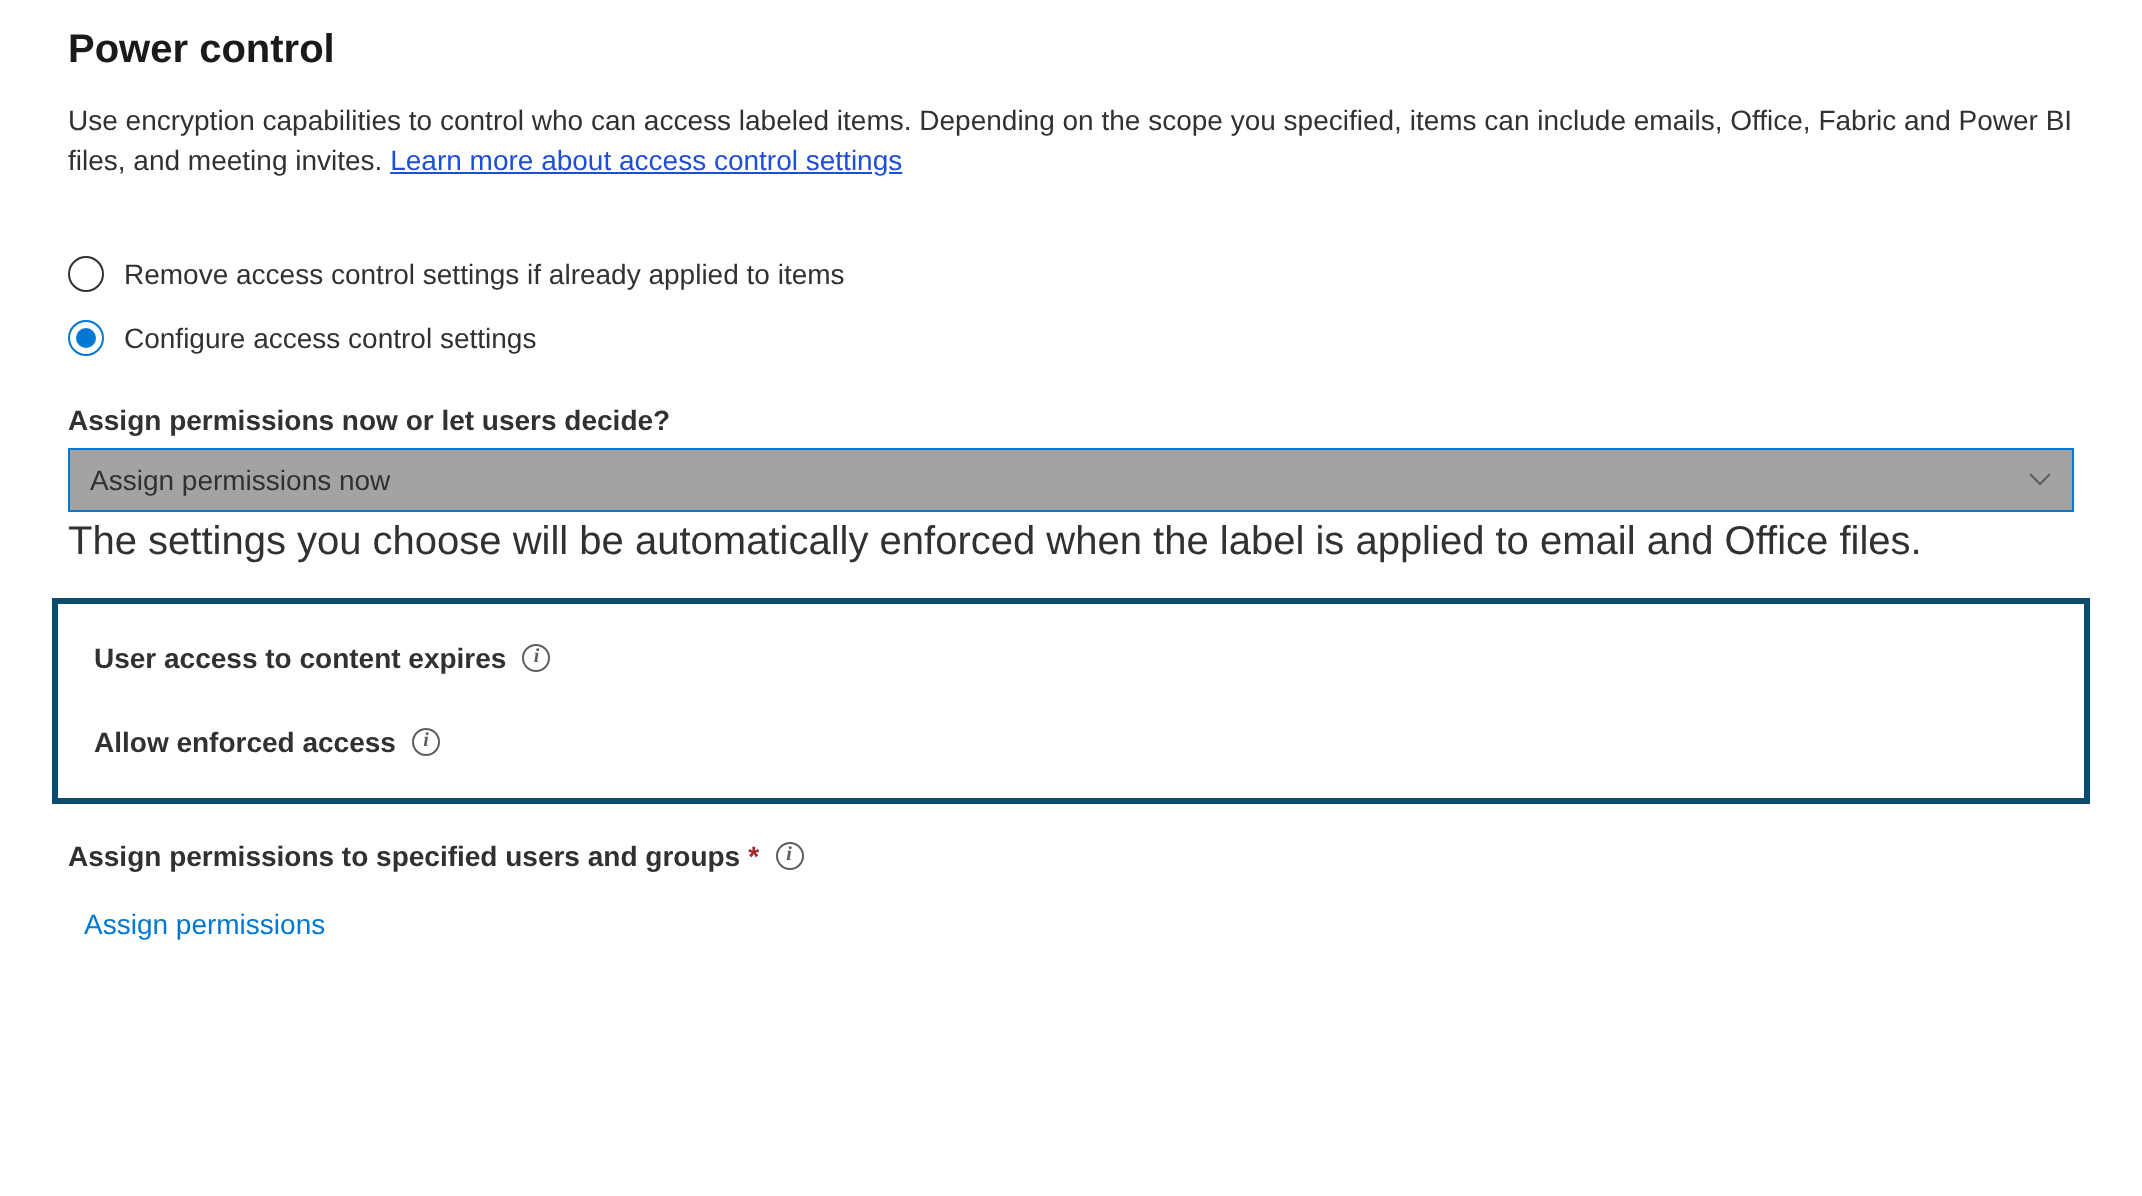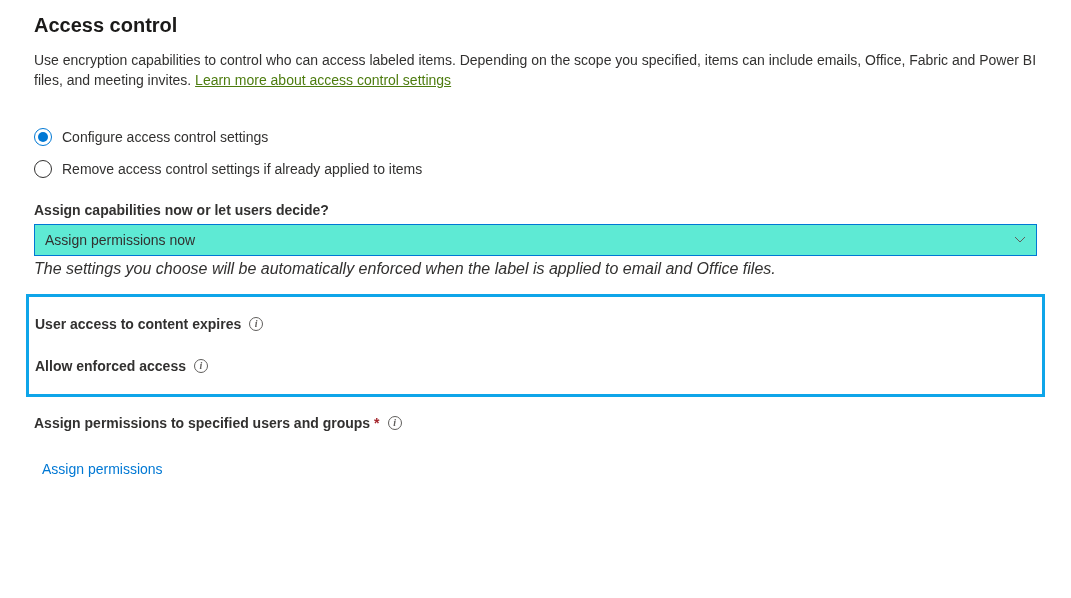--- a/index.html
+++ b/index.html
@@ -17,21 +17,21 @@
       margin-bottom: 14px;
       color: #1b1a19;
     }
     .intro {
       font-size: 14px;
       color: #323130;
       line-height: 1.4;
       margin-bottom: 38px;
     }
     .intro a {
-      color: #4d7c0f;
+      color: #1d4ed8;
       text-decoration: underline;
     }
     .radio-group {
       margin-bottom: 24px;
     }
     .radio-row {
       display: flex;
       align-items: center;
       margin-bottom: 14px;
       cursor: pointer;
@@ -85,21 +85,21 @@
       font-family: Georgia, serif;
       color: #605e5c;
       margin-left: 8px;
       cursor: pointer;
       line-height: 1;
     }
     .dropdown {
       width: 100%;
       height: 32px;
       border: 1px solid #605e5c;
-      background: #5eead4;
+      background: #a3a3a3;
       padding: 0 10px;
       display: flex;
       align-items: center;
       justify-content: space-between;
       cursor: pointer;
       font-size: 14px;
       color: #323130;
     }
     .dropdown.blue-border {
       border-color: #0078d4;
@@ -109,72 +109,71 @@
       height: 12px;
       display: flex;
       align-items: center;
       justify-content: center;
     }
     .chevron svg {
       width: 12px;
       height: 8px;
     }
     .helper-text {
-      font-size: 16px;
+      font-size: 20px;
       color: #323130;
       margin-top: 4px;
-      font-style: italic;
     }
     .section {
       margin-bottom: 12px;
     }
     .red-box {
-      border: 3px solid #0ea5e9;
-      padding: 19px 6px 14px 6px;
+      border: 3px solid #0c4a6e;
+      padding: 19px 6px 14px 18px;
       margin: 16px -8px 18px -8px;
     }
     .red-box .section:first-child {
       margin-bottom: 26px;
     }
     .red-box .section:last-child {
       margin-bottom: 0;
     }
     .link-btn {
       color: #0078d4;
       font-size: 14px;
       cursor: pointer;
-      margin-top: 24px;
+      margin-top: 12px;
       margin-left: 8px;
       display: inline-block;
     }
   </style>
 </head>
 <body>
 
-<h2>Access control</h2>
+<h2>Power control</h2>
 
 <p class="intro">
   <span>Use encryption capabilities to control who can access labeled items. Depending on the scope you specified, items can include emails, Office, Fabric and Power BI files, and meeting invites. </span><a href="#">Learn more about access control settings</a>
 </p>
 
 <div class="radio-group">
+  <div class="radio-row">
+    <span class="radio-circle"></span>
+    <span class="radio-label">Remove access control settings if already applied to items</span>
+  </div>
   <div class="radio-row">
     <span class="radio-circle selected">
         <span class="radio-dot"></span>
       </span>
     <span class="radio-label">Configure access control settings</span>
   </div>
-  <div class="radio-row">
-    <span class="radio-circle"></span>
-    <span class="radio-label">Remove access control settings if already applied to items</span>
-  </div>
 </div>
 
 <div class="section">
-  <div class="field-label">Assign capabilities now or let users decide?</div>
+  <div class="field-label">Assign permissions now or let users decide?</div>
   <div class="dropdown blue-border">
     <span>Assign permissions now</span>
     <span class="chevron">
       <svg viewBox="0 0 12 8">
           <path d="M1 1 L6 6 L11 1" stroke="#605e5c" stroke-width="1" fill="none"></path>
         </svg>
     </span>
   </div>
   <div class="helper-text">The settings you choose will be automatically enforced when the label is applied to email and Office files.</div>
 </div>

